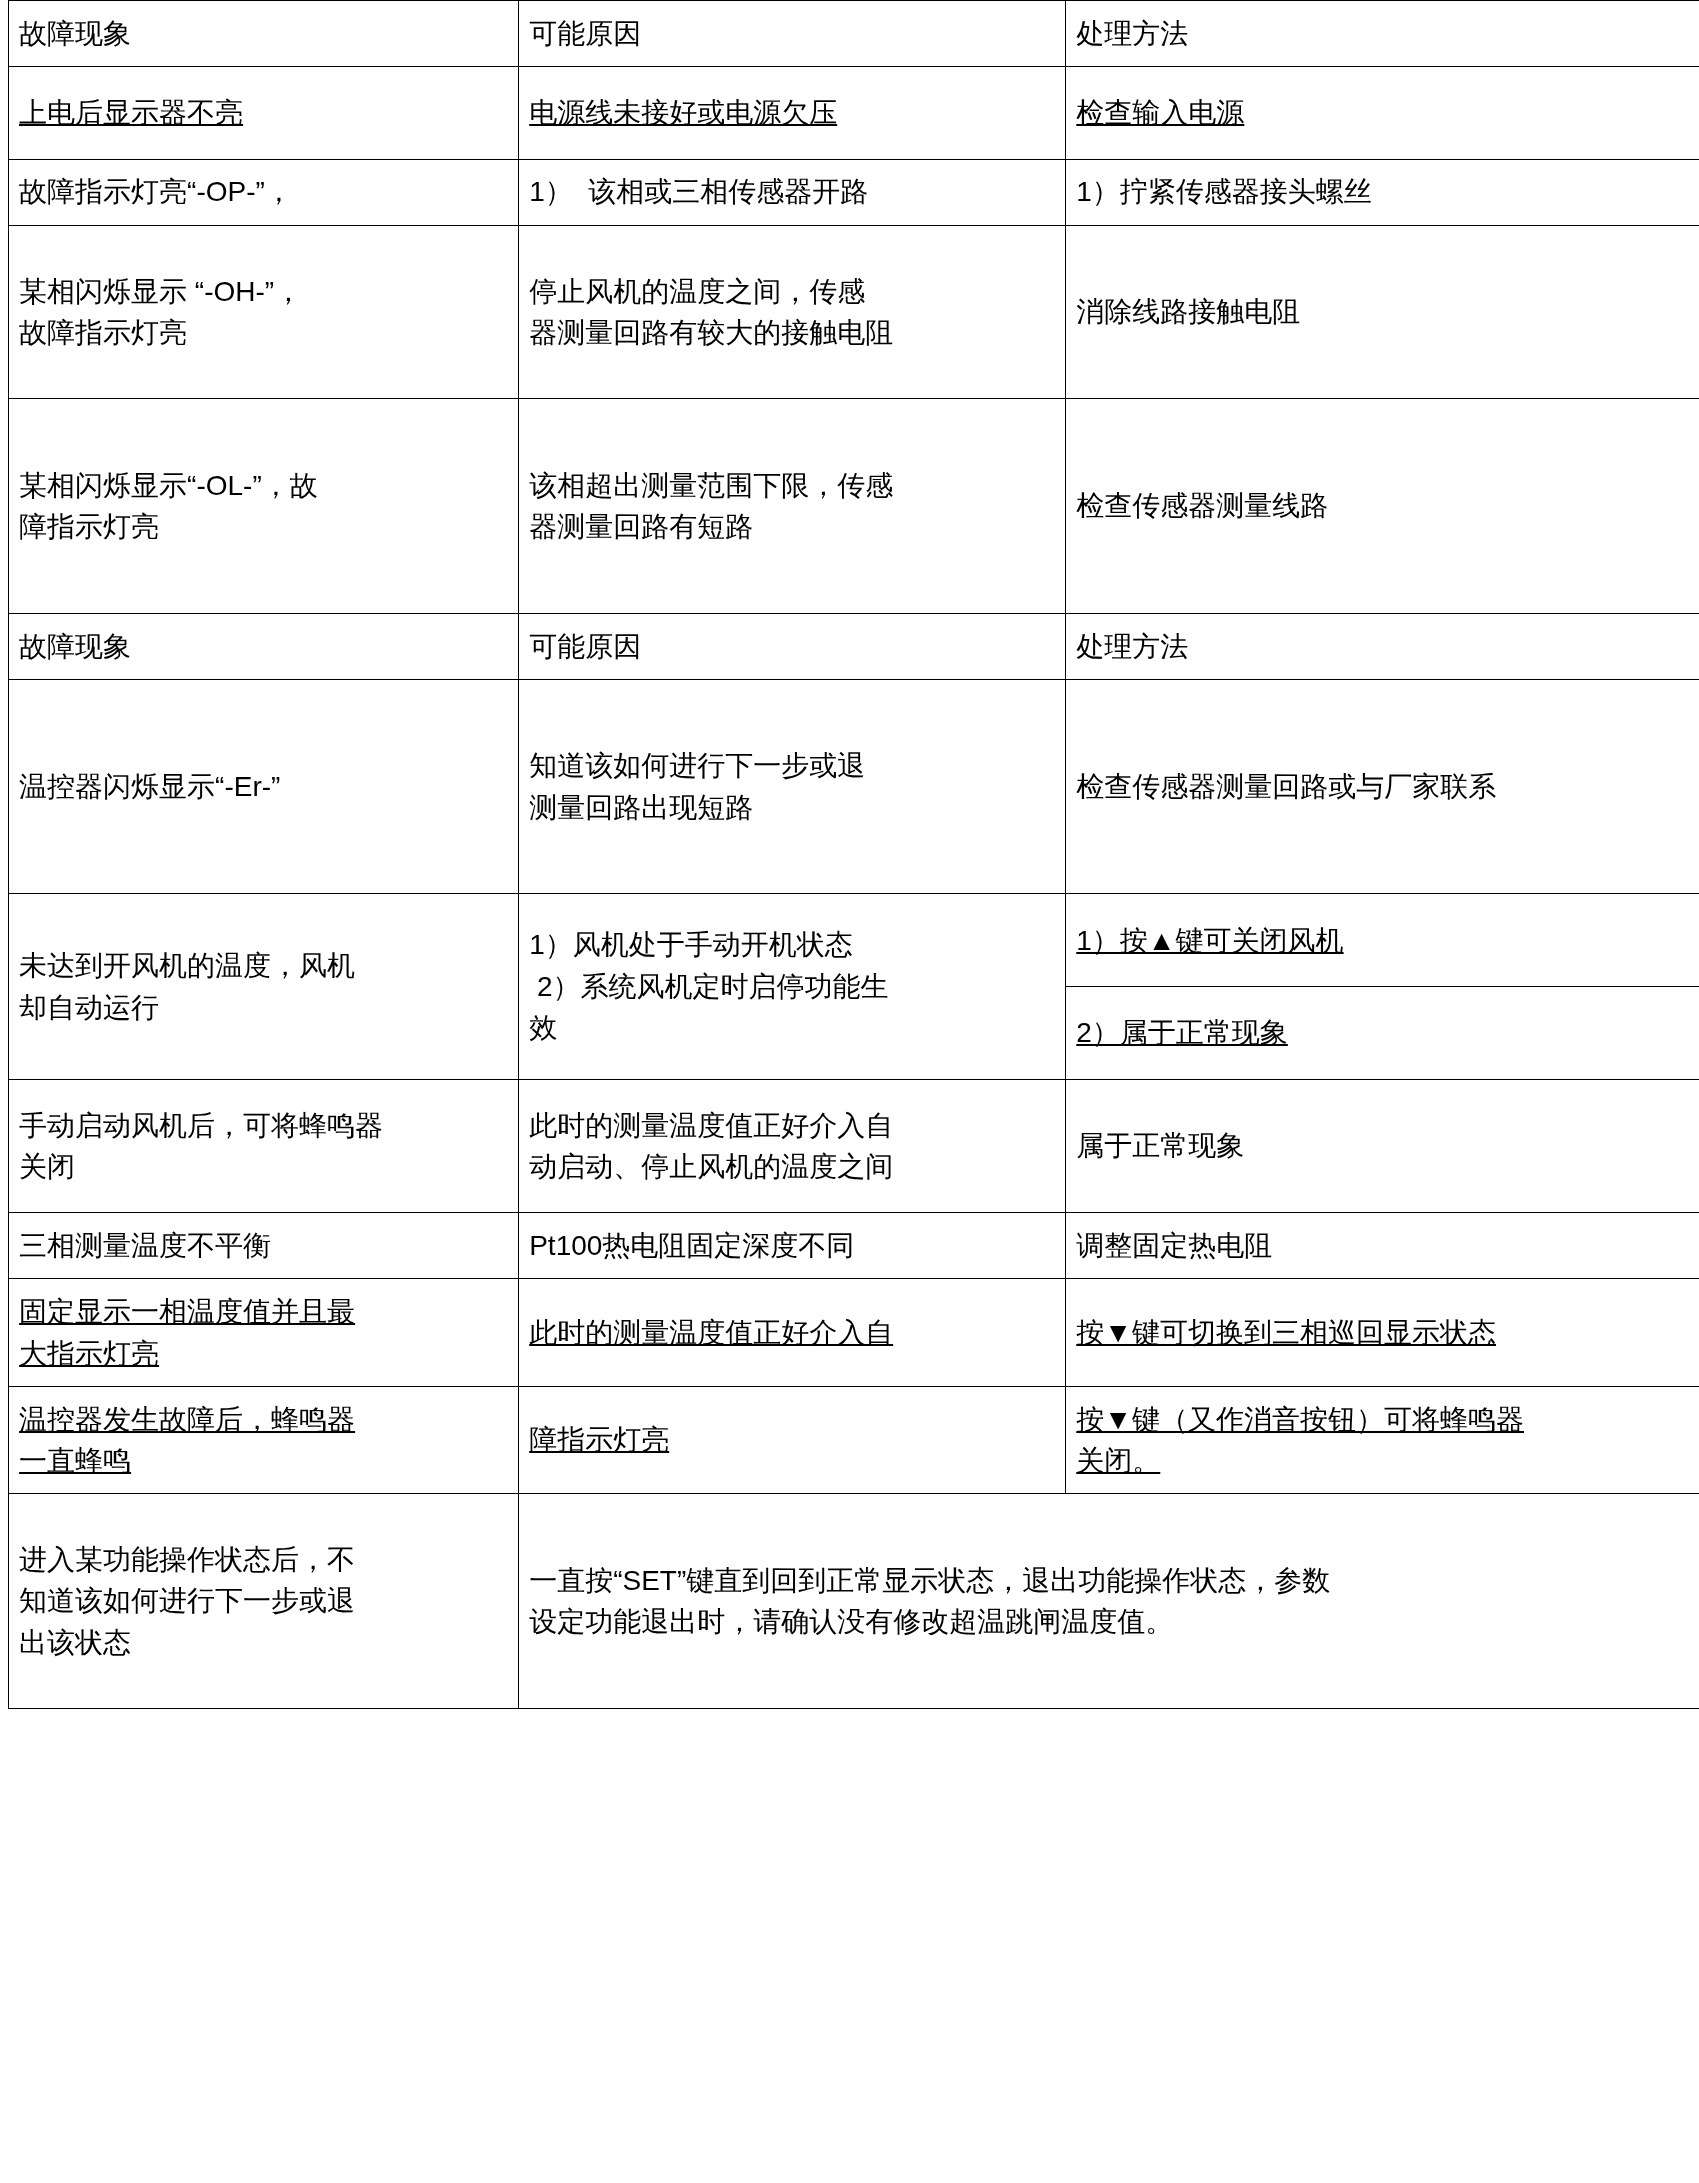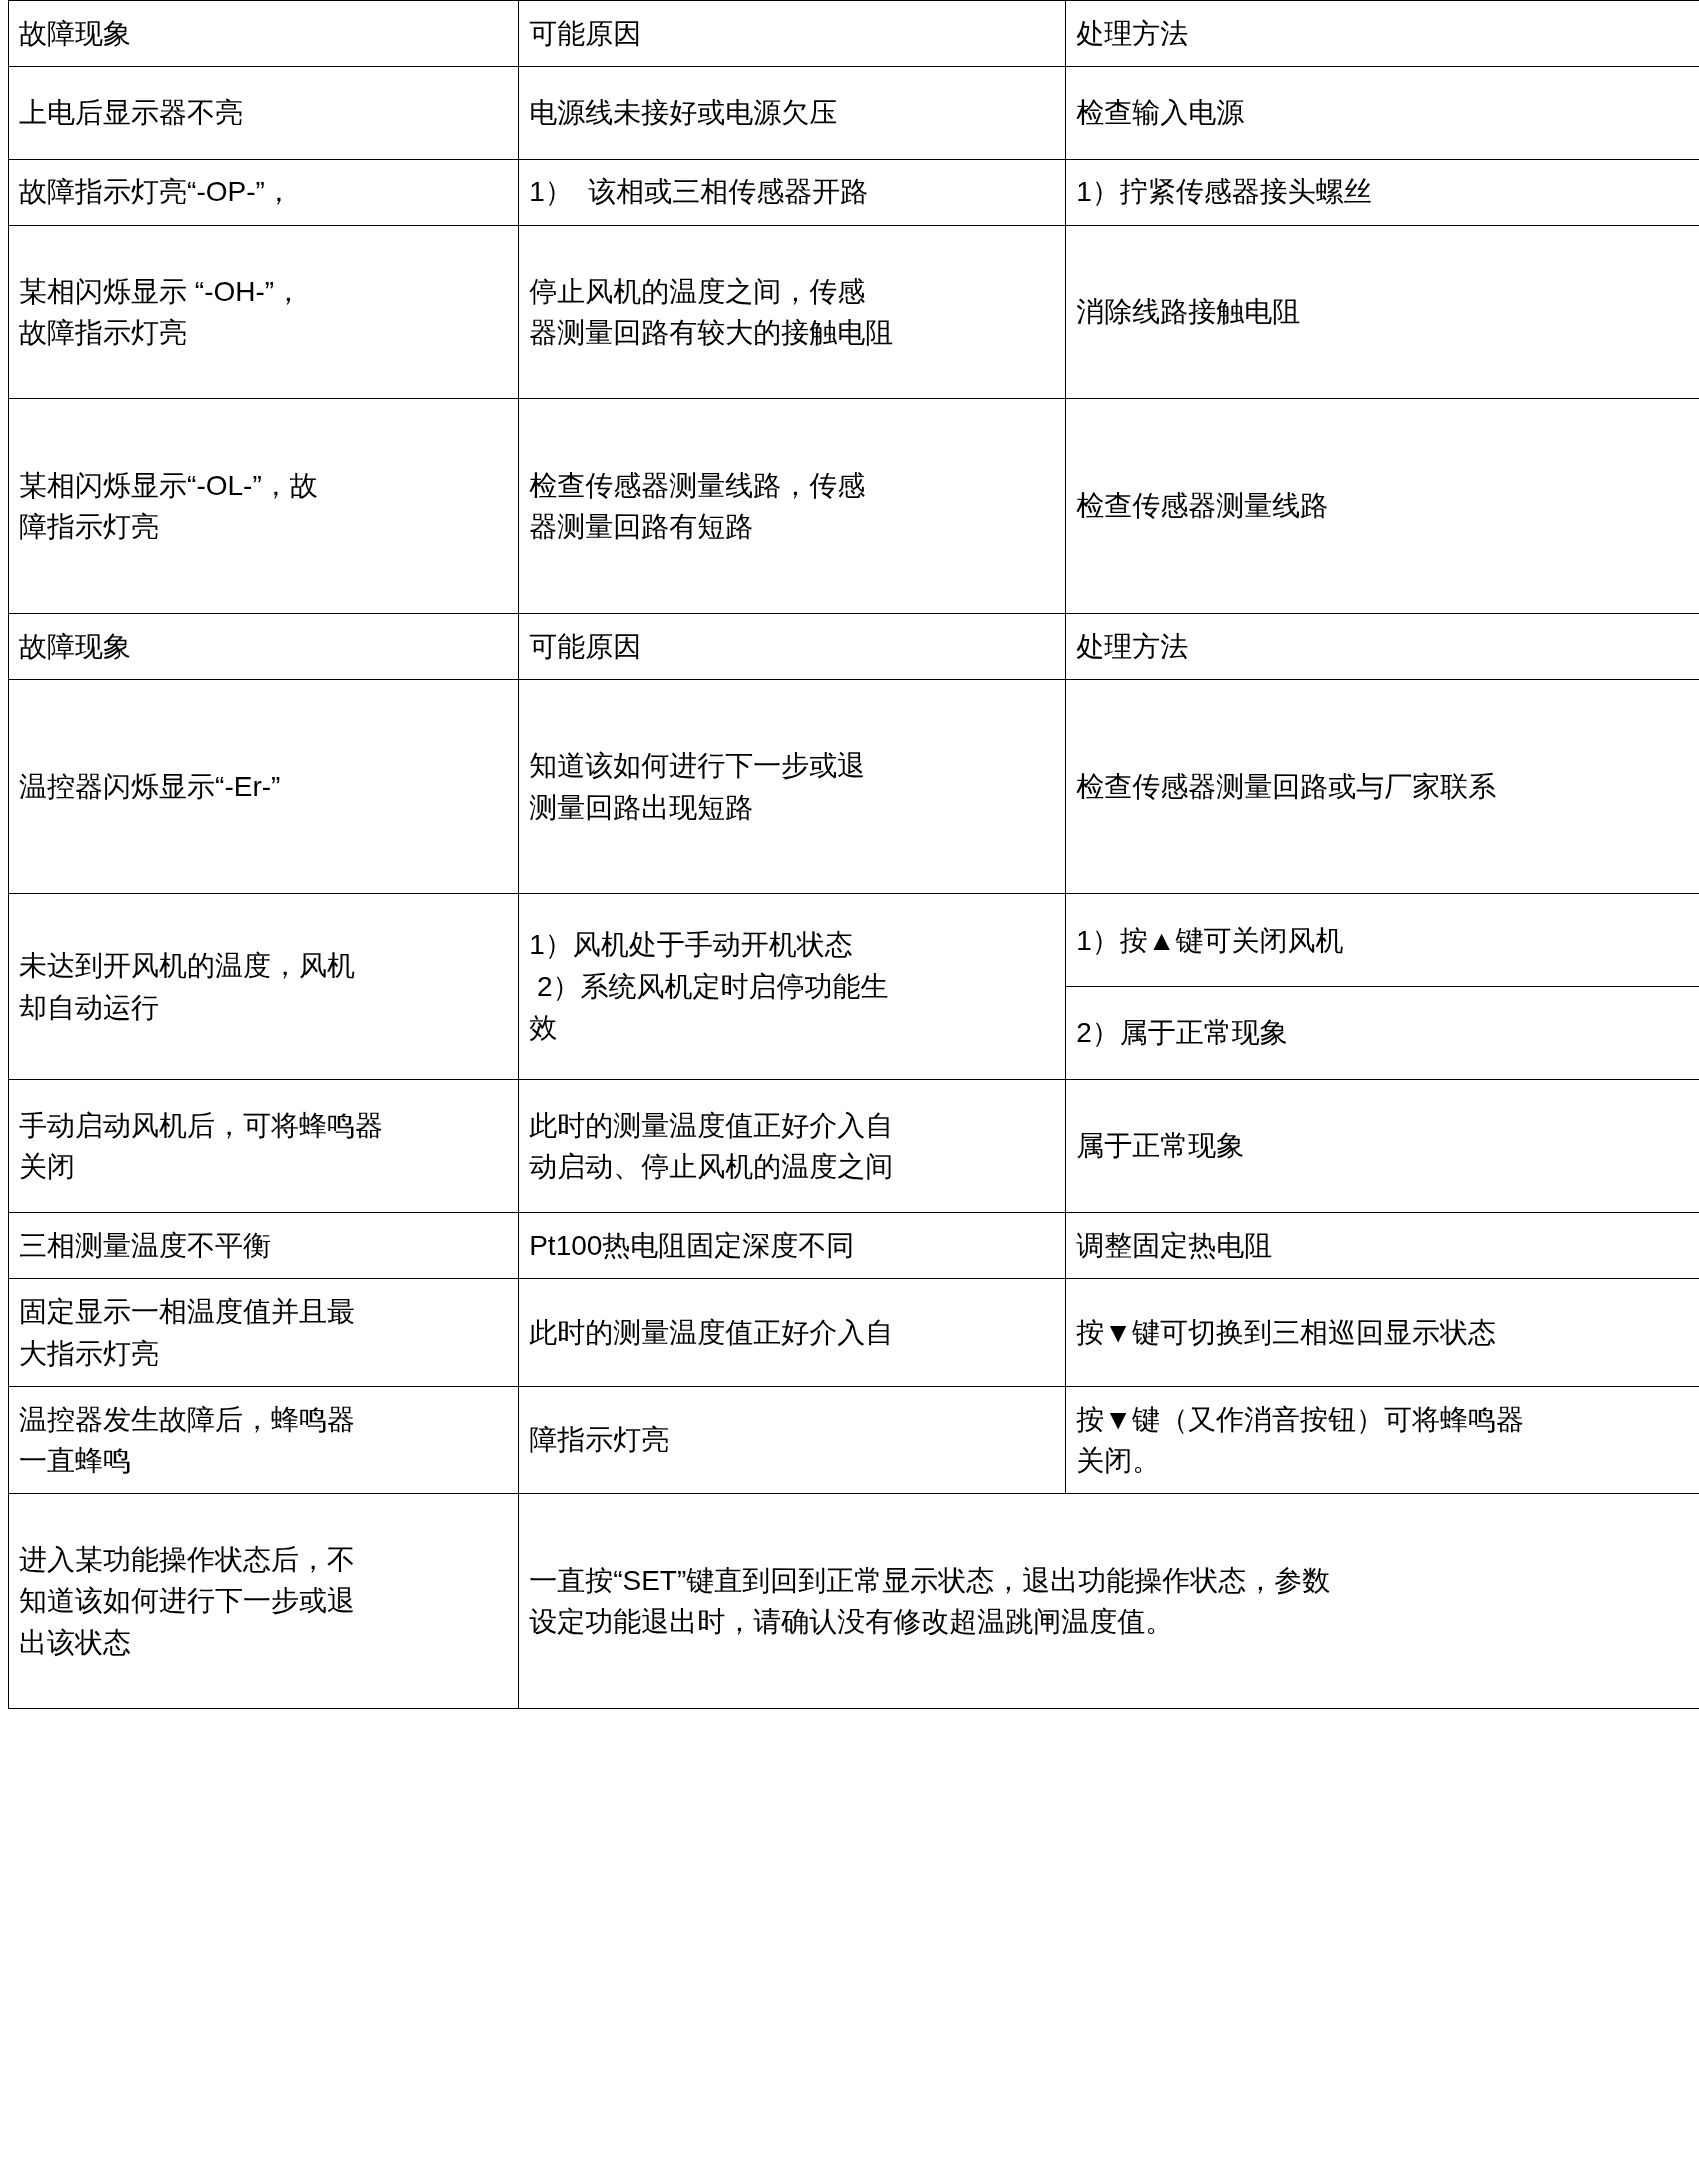--- a/index.html
+++ b/index.html
@@ -34,21 +34,21 @@
   td.col-a { width: 491px; }
   td.col-b { width: 528px; }
   td.col-c { width: 655px; }
   td.thick-bottom { border-bottom-width: 4.1px; }
   td.mid { vertical-align: middle; }
   .cell-text {
     display: block;
     white-space: pre-wrap;
   }
   .tall-90 { height: 41px; }
-  .tall-150 { height: 68px; }
+  .tall-150 { height: 68px; text-decoration: underline; }
   .tall-240 { height: 109px; }
   .tall-300 { height: 136px; }
   .tall-330 { height: 149px; }
   .tall-420 { height: 190px; }
 </style>
 </head>
 <body>
 
 <div class="page">
   <table class="troubleshoot">
@@ -103,21 +103,21 @@
             <span class="cell-text">消除线路接触电阻</span>
           </td>
       </tr>
 
       <tr>
         <td class="col-a mid tall-420">
             <span class="cell-text">某相闪烁显示“-OL-”，故
 障指示灯亮</span>
           </td>
         <td class="col-b mid tall-420">
-            <span class="cell-text">检查传感器测量线路，传感
+            <span class="cell-text">该相超出测量范围下限，传感
 器测量回路有短路</span>
           </td>
         <td class="col-c mid tall-420">
             <span class="cell-text">检查传感器测量线路</span>
           </td>
       </tr>
 
       <tr>
         <td class="col-a mid tall-90">
             <span class="cell-text">故障现象</span>

